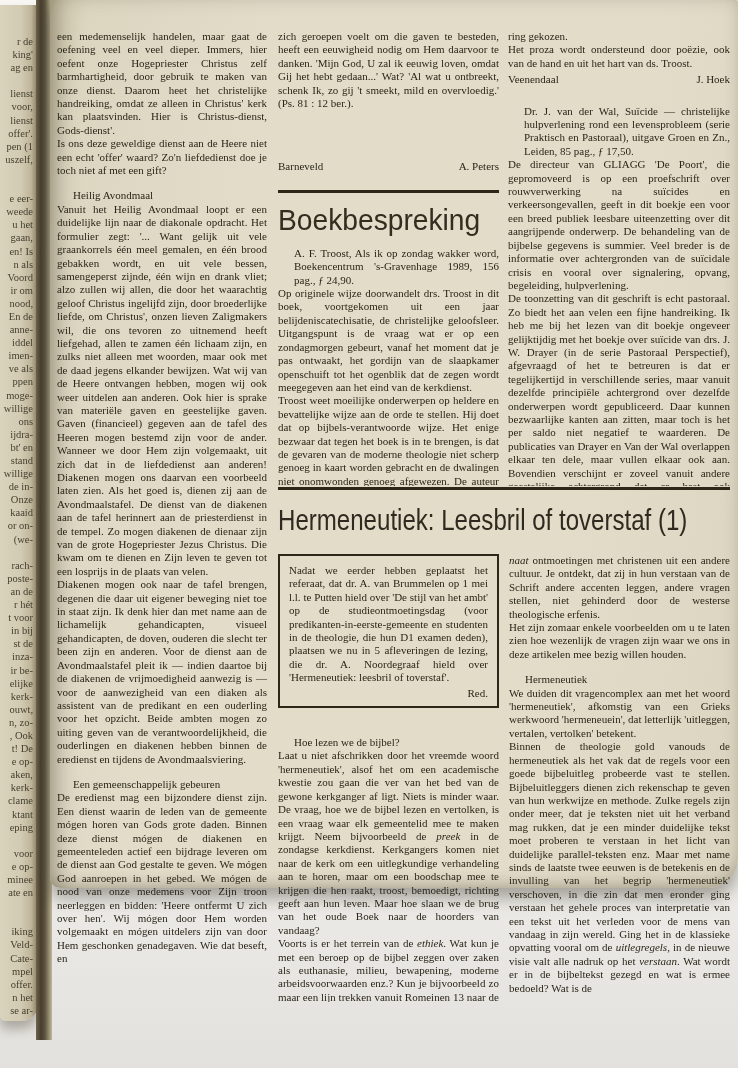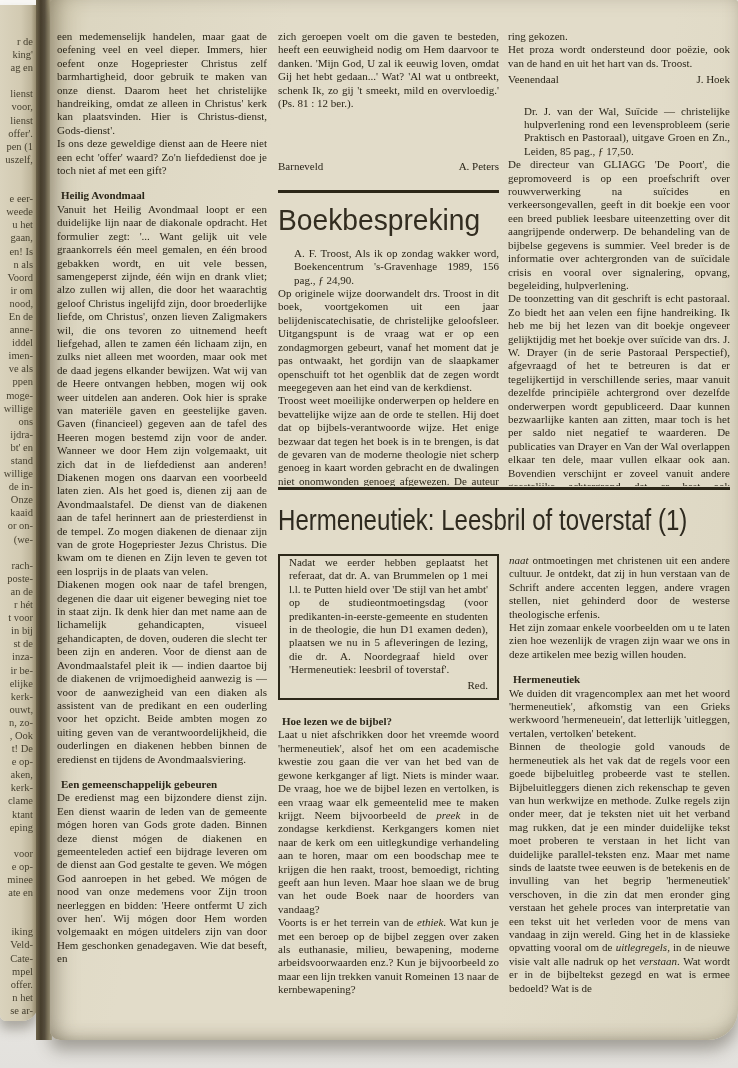--- a/index.html
+++ b/index.html
@@ -8,47 +8,47 @@
     font-family:"Liberation Serif",serif;color:#2b2619;}
   
   .prev{position:absolute;left:0;top:5px;width:38px;height:1016px;overflow:hidden;
     background:linear-gradient(90deg,#dad3bd 0%,#d2cab2 55%,#beb59b 82%,#968b6e 95%,#6f6549 100%);
     border-radius:0 0 16px 6px;box-shadow:0 8px 12px rgba(60,55,40,.35);}
   .frag{position:absolute;left:0;top:30px;width:33px;text-align:right;
     font-size:10.5px;line-height:13.1px;color:#46402f;white-space:pre-line;}
   .gutter{position:absolute;left:36px;top:0;width:16px;height:1040px;
     background:linear-gradient(90deg,#6e644c 0%,#473e2d 30%,#5a5140 55%,#8f8569 78%,#bfb89e 100%);}
   
-  .page{position:absolute;left:50px;top:0;width:688px;height:1040px;
+  .page{position:absolute;left:50px;top:0;width:688px;height:888px;
     background:linear-gradient(100deg,#cfc7ac 0%,#dcd6c1 5%,#e2dcc9 28%,#e2dcc9 72%,#dbd5c0 100%);
     border-radius:2px 2px 30px 10px;
     box-shadow:inset 14px 0 22px -10px rgba(75,65,45,.5),
                inset -6px -10px 18px -10px rgba(75,65,45,.35),
                0 10px 16px rgba(60,55,42,.4);}
   .c1{position:absolute;left:7px;top:30px;width:210px;height:980px;overflow:hidden;}
   .c2{position:absolute;left:228px;top:30px;width:221px;height:456px;overflow:hidden;}
   .c3{position:absolute;left:458px;top:30px;width:222px;height:456px;overflow:hidden;}
   .wrule{position:absolute;left:228px;top:487px;width:452px;height:3px;background:#2c2718;}
   .herm{position:absolute;left:228px;top:500px;width:452px;height:512px;overflow:hidden;}
   p{margin:0;text-align:justify;font-size:11px;line-height:13.4px;hyphens:auto;-webkit-hyphens:auto;}
-  h3{margin:12px 4px 0;font-size:11px;line-height:13.4px;font-weight:bold;}
+  h3{margin:12px 16px 0;font-size:11px;line-height:13.4px;font-weight:normal;}
   .sig{display:flex;justify-content:space-between;font-size:11px;line-height:13.4px;}
   .gap-big{margin-top:50px;}
   .gap-sm{margin-top:3px;}
   .mt18{margin-top:18px;}
   .srule{height:3px;background:#2c2718;margin:16px 0 10px;}
   .title{font-family:"Liberation Sans",sans-serif;font-weight:400;font-size:30px;line-height:34px;
     margin:0 0 10px;color:#322d20;transform:scaleX(.94);transform-origin:left;white-space:nowrap;}
   .rev-h{font-weight:normal;margin-left:16px;}
   .headline{font-family:"Liberation Sans",sans-serif;font-weight:400;font-size:29px;line-height:32px;
     margin:4px 0 18px;color:#2e2a1f;transform:scaleX(.83);transform-origin:left;white-space:nowrap;}
   .hcols{display:flex;gap:10px;}
   .hl{width:221px;height:448px;overflow:hidden;}
   .hr{width:221px;height:460px;overflow:hidden;}
-  .box{border:2px solid #2c2718;padding:0 9px 6px;margin-bottom:15px;}
+  .box{border:2px solid #2c2718;padding:8px 9px 6px;margin-bottom:28px;}
   .bsig{text-align:right;font-size:11px;line-height:13.4px;margin-top:2px;}
   .pageno{position:absolute;left:653px;top:1012px;font-size:11px;font-weight:bold;padding-left:48px;}
 </style>
 </head>
 <body>
 
 <div class="photo">
 
   <div class="prev">
     <div class="frag">r de

